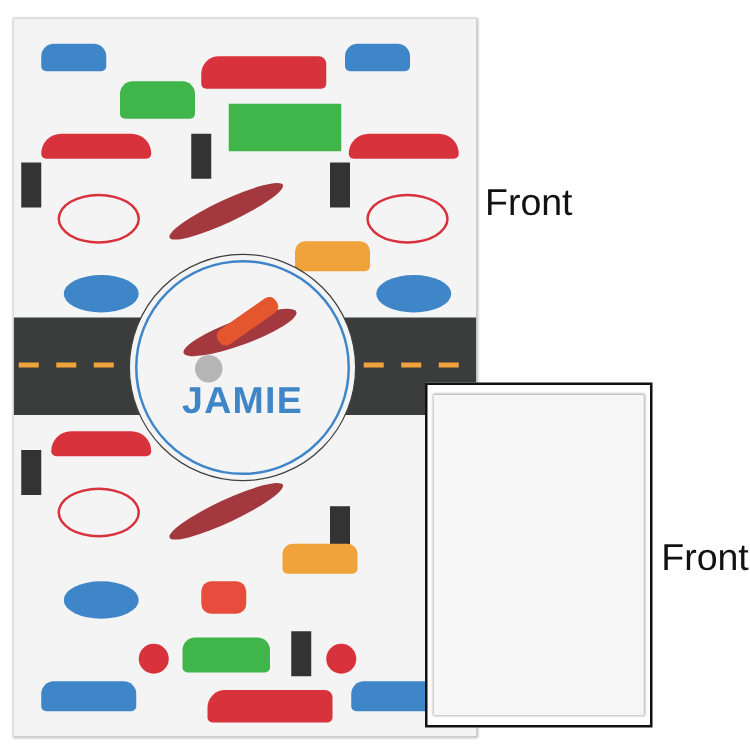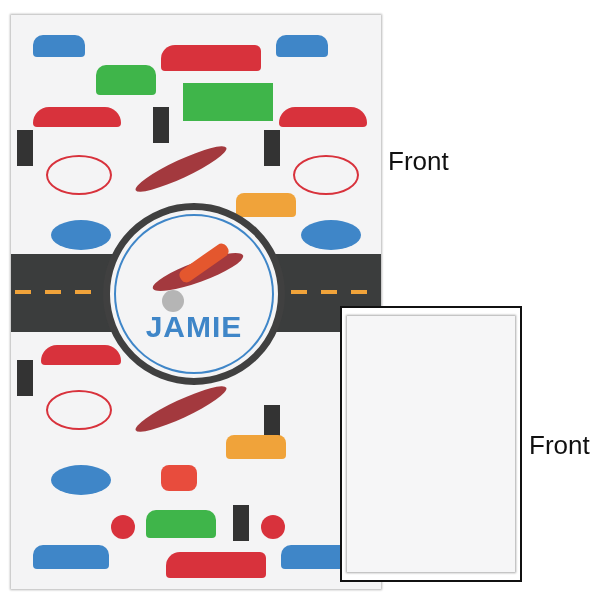--- a/index.html
+++ b/index.html
@@ -1,24 +1,24 @@
 <!DOCTYPE html>
 <html><head>
 <meta charset="utf-8">
 <style>
   html,body{margin:0;padding:0;}
   body{width:600px;height:600px;background:#ffffff;position:relative;overflow:hidden;font-family:"Liberation Sans",sans-serif;}
   .front{position:absolute;left:11px;top:15px;width:370px;height:574px;background:#f4f4f5;box-shadow:0 0 2px 1px #b8b8b8;overflow:hidden;}
   .road{position:absolute;left:0;top:239px;width:370px;height:78px;background:#3b3d3d;}
   .dash{position:absolute;top:36px;height:4px;width:16px;background:#f0a33a;}
-  .medallion{position:absolute;left:92px;top:188px;width:182px;height:182px;border-radius:50%;border:7px solid #404040;background:#f4f4f5;box-sizing:border-box;}
+  .medallion{position:absolute;left:92px;top:188px;width:182px;height:182px;border-radius:50%;border:1px solid #404040;background:#f4f4f5;box-sizing:border-box;}
   .medallion .inner{position:absolute;left:4px;top:4px;right:4px;bottom:4px;border-radius:50%;border:2px solid #3f86c8;}
   .name{position:absolute;left:0;right:0;top:100px;text-align:center;color:#3f86c8;font-size:30px;font-weight:bold;letter-spacing:1px;}
   .glyph{position:absolute;}
-  .label{position:absolute;font-size:26px;color:#111;}
+  .label{position:absolute;font-size:30px;color:#111;}
   .back-frame{position:absolute;left:340px;top:306px;width:182px;height:276px;border:2px solid #111;background:#fff;box-sizing:border-box;}
   .back-sheet{position:absolute;left:5px;top:8px;right:5px;bottom:8px;background:#f6f6f7;box-shadow:0 0 2px 1px #aaa;}
 </style>
 </head>
 <body>
 
 <div class="front">
 
   <div class="glyph" style="left:22px;top:20px;width:52px;height:22px;background:#3f86c8;border-radius:10px 10px 4px 4px;"></div>
   <div class="glyph" style="left:150px;top:30px;width:100px;height:26px;background:#d8323c;border-radius:14px 6px 4px 4px;"></div>

